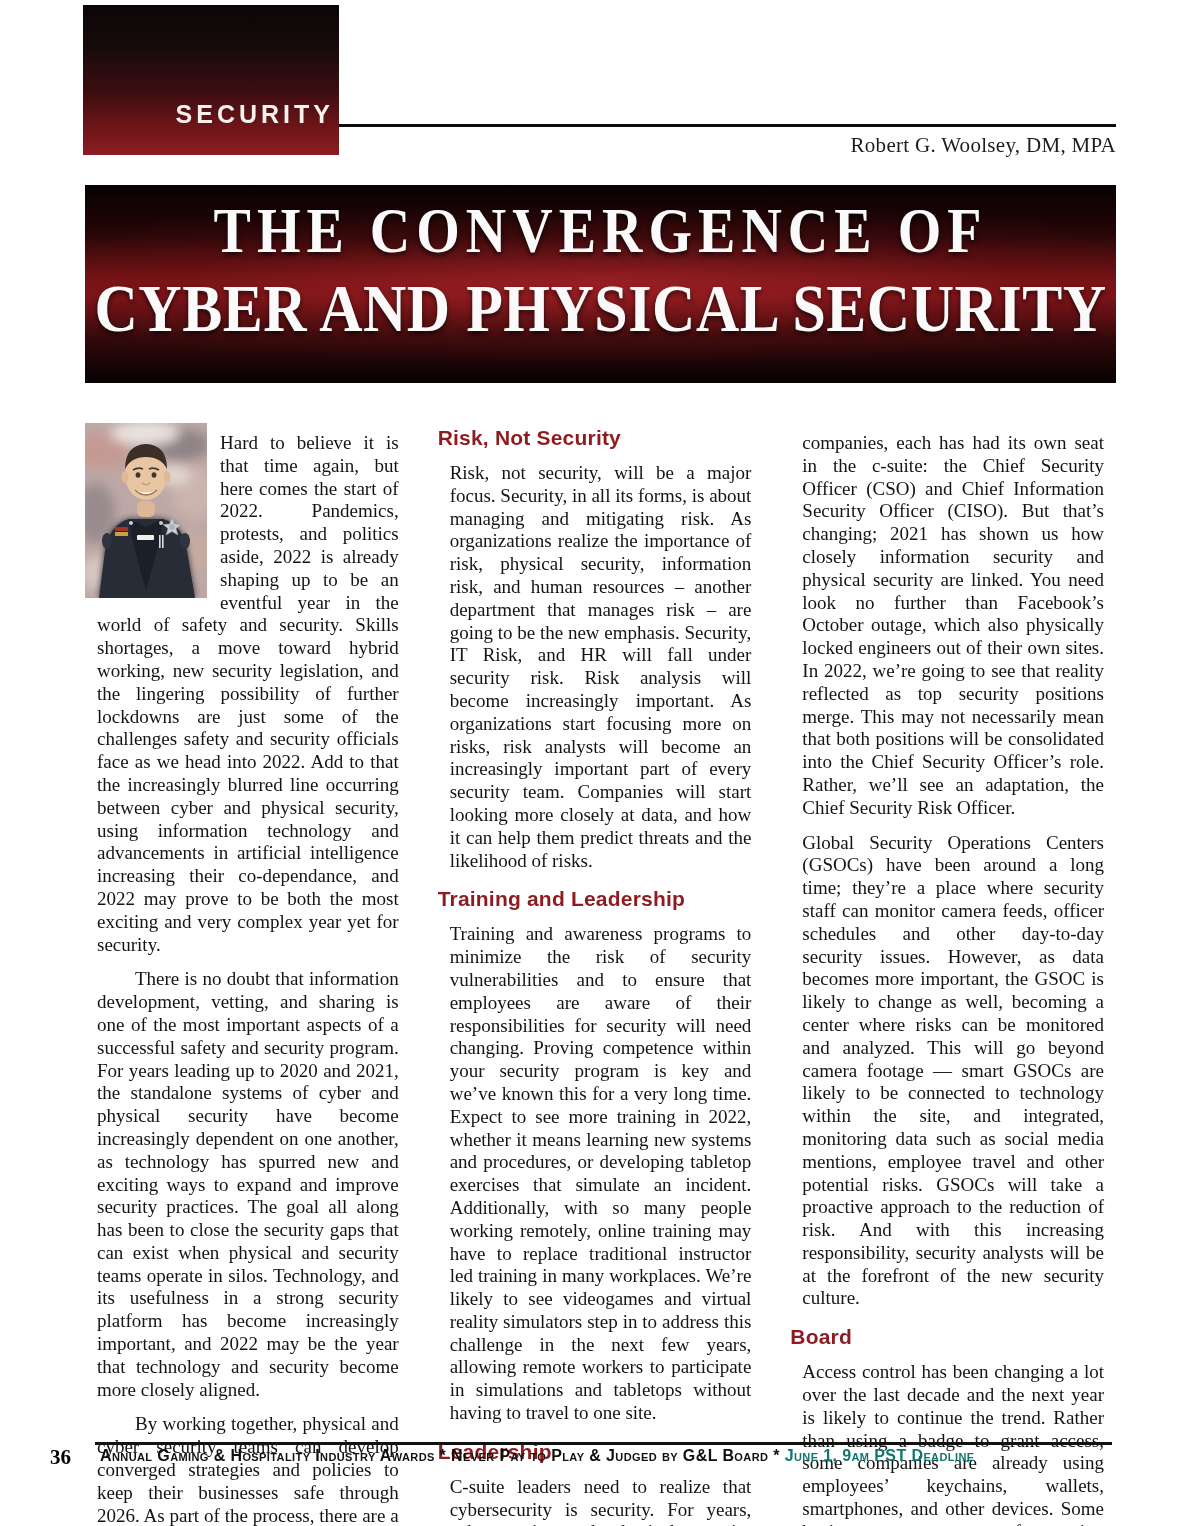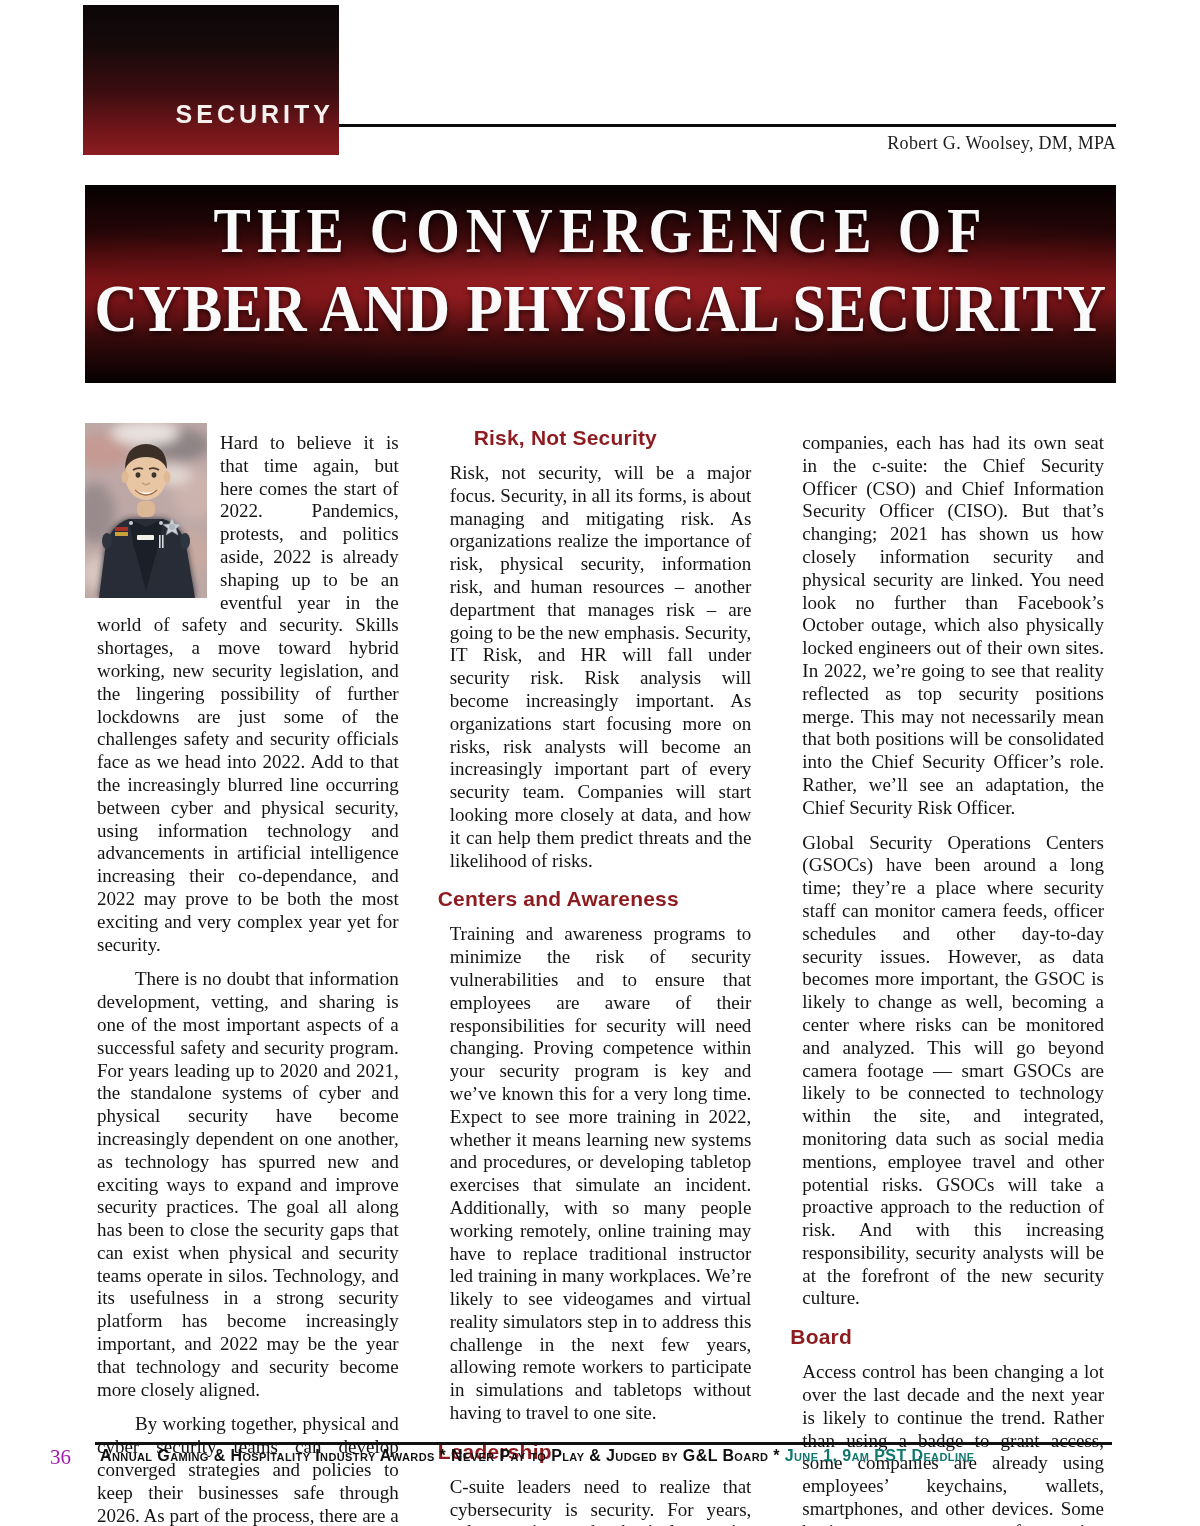--- a/index.html
+++ b/index.html
@@ -33,21 +33,21 @@
   }
   .top-rule {
     position: absolute;
     left: 339px; top: 124px;
     width: 777px; height: 3px;
     background: #0c0c0c;
   }
   .byline {
     position: absolute;
     right: 84px; top: 133px;
-    font-size: 18px;
+    font-size: 21px;
     color: #1d1d1d;
     letter-spacing: 0.3px;
   }
 
   
   .title-banner {
     position: absolute;
     left: 85px; top: 185px;
     width: 1031px; height: 198px;
     background:
@@ -88,41 +88,42 @@
   }
   .col p.indent { text-indent: 38px; }
   .col h3 {
     font-family: "Liberation Sans", sans-serif;
     font-weight: 700;
     font-size: 21px;
     color: #8e1b1f;
     letter-spacing: 0.2px;
     margin: 15px 0 6px 0;
   }
-  .col h3.first { margin-top: 6px; margin-left: 36px; }
+  .col h3.first { margin-top: 6px; }
   .photo-wrap {
     float: left;
     width: 122px; height: 175px;
     margin: 3px 13px 5px 0;
     overflow: hidden;
   }
   .photo-wrap svg { display: block; }
 
   
   .footer-rule {
     position: absolute;
     left: 95px; top: 1442px;
     width: 1017px; height: 3px;
     background: #111111;
   }
   .page-number {
     position: absolute;
     left: 50px; top: 1445px;
     font-size: 21px;
-    color: #a21caf;
+    color: #000000;
+    font-weight: bold;
   }
   .footer-text {
     position: absolute;
     left: 100px; top: 1447px;
     width: 1050px;
     font-family: "Liberation Sans", sans-serif;
     font-weight: 700;
     font-size: 16px;
     letter-spacing: 0.4px;
     font-variant-caps: small-caps;
@@ -213,21 +214,21 @@
         </svg>
       </div>
       <p>Hard to believe it is that time again, but here comes the start of 2022. Pandemics, protests, and politics aside, 2022 is already shaping up to be an eventful year in the world of safety and security. Skills shortages, a move toward hybrid working, new security legislation, and the lingering possibility of further lockdowns are just some of the challenges safety and security officials face as we head into 2022. Add to that the increasingly blurred line occurring between cyber and physical security, using information technology and advancements in artificial intelligence increasing their co-dependance, and 2022 may prove to be both the most exciting and very complex year yet for security.</p>
       <p class="indent">There is no doubt that information development, vetting, and sharing is one of the most important aspects of a successful safety and security program. For years leading up to 2020 and 2021, the standalone systems of cyber and physical security have become increasingly dependent on one another, as technology has spurred new and exciting ways to expand and improve security practices. The goal all along has been to close the security gaps that can exist when physical and security teams operate in silos. Technology, and its usefulness in a strong security platform has become increasingly important, and 2022 may be the year that technology and security become more closely aligned.</p>
       <p class="indent">By working together, physical and cyber security teams can develop converged strategies and policies to keep their businesses safe through 2026. As part of the process, there are a few areas of interest being discussed by industry leaders as we roll into the new year.</p>
     </div>
 
     <div class="col">
       <h3 class="first">Risk, Not Security</h3>
       <p>Risk, not security, will be a major focus. Security, in all its forms, is about managing and mitigating risk. As organizations realize the importance of risk, physical security, information risk, and human resources – another department that manages risk – are going to be the new emphasis. Security, IT Risk, and HR will fall under security risk. Risk analysis will become increasingly important. As organizations start focusing more on risks, risk analysts will become an increasingly important part of every security team. Companies will start looking more closely at data, and how it can help them predict threats and the likelihood of risks.</p>
-      <h3>Centers and Awareness</h3>
+      <h3>Training and Leadership</h3>
       <p>Training and awareness programs to minimize the risk of security vulnerabilities and to ensure that employees are aware of their responsibilities for security will need changing. Proving competence within your security program is key and we’ve known this for a very long time. Expect to see more training in 2022, whether it means learning new systems and procedures, or developing tabletop exercises that simulate an incident. Additionally, with so many people working remotely, online training may have to replace traditional instructor led training in many workplaces. We’re likely to see videogames and virtual reality simulators step in to address this challenge in the next few years, allowing remote workers to participate in simulations and tabletops without having to travel to one site.</p>
       <h3>Leadership</h3>
       <p>C-suite leaders need to realize that cybersecurity is security. For years, cybersecurity and physical security have been isolated from each other, and at many</p>
     </div>
 
     <div class="col">
       <p>companies, each has had its own seat in the c-suite: the Chief Security Officer (CSO) and Chief Information Security Officer (CISO). But that’s changing; 2021 has shown us how closely information security and physical security are linked. You need look no further than Facebook’s October outage, which also physically locked engineers out of their own sites. In 2022, we’re going to see that reality reflected as top security positions merge. This may not necessarily mean that both positions will be consolidated into the Chief Security Officer’s role. Rather, we’ll see an adaptation, the Chief Security Risk Officer.</p>
       <p>Global Security Operations Centers (GSOCs) have been around a long time; they’re a place where security staff can monitor camera feeds, officer schedules and other day-to-day security issues. However, as data becomes more important, the GSOC is likely to change as well, becoming a center where risks can be monitored and analyzed. This will go beyond camera footage — smart GSOCs are likely to be connected to technology within the site, and integrated, monitoring data such as social media mentions, employee travel and other potential risks. GSOCs will take a proactive approach to the reduction of risk. And with this increasing responsibility, security analysts will be at the forefront of the new security culture.</p>
       <h3>Board</h3>
       <p>Access control has been changing a lot over the last decade and the next year is likely to continue the trend. Rather than using a badge to grant access, some companies are already using employees’ keychains, wallets, smartphones, and other devices. Some businesses may even go as far as using microchips in their workers’ arms, although</p>

